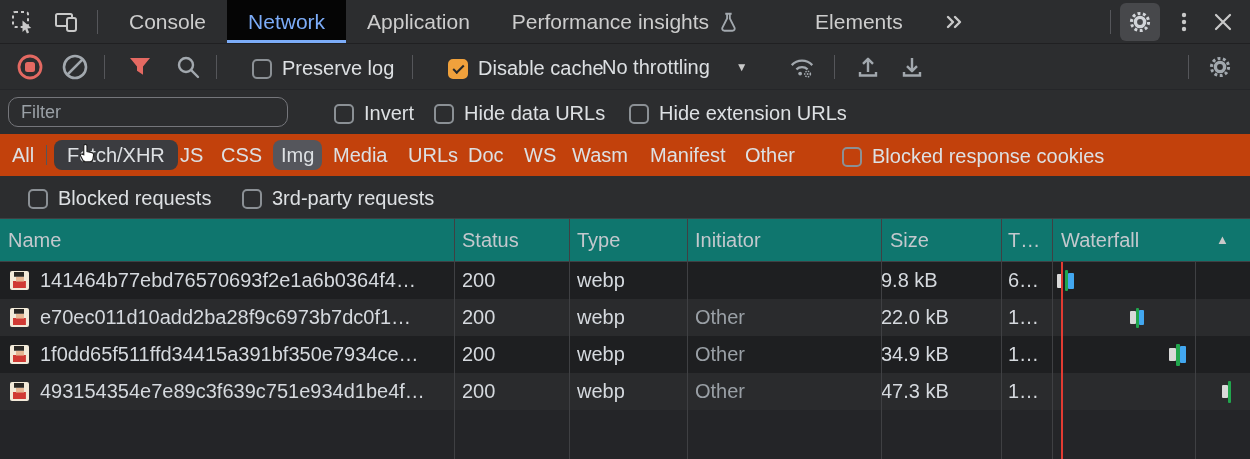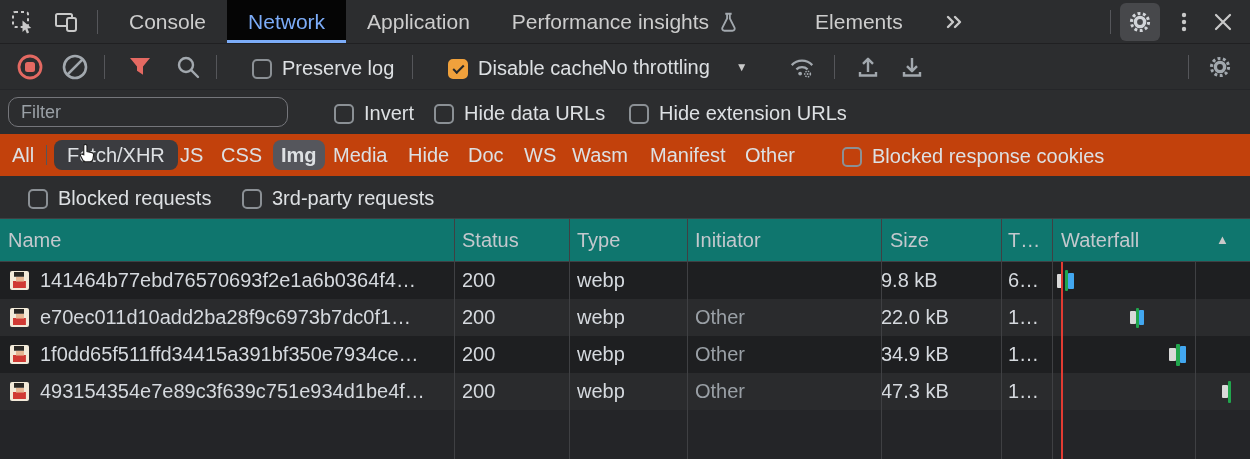--- a/index.html
+++ b/index.html
@@ -62,21 +62,21 @@
   #hidedata-group{ left:418px; }
   #hideext-group{ left:613px; }
 
   
   .chipbar{ position:relative; height:42px; background:#c2410c; }
   .chip{ position:absolute; top:6px; height:30px; line-height:30px; font-size:20px; color:#dde0e3; white-space:nowrap; border-radius:8px; padding:0 2px; }
   .chip.hovered{ background:#3b3c40; padding:0 13px; }
   .chip.selected{ background:#55565c; padding:0 8px; }
   .chipbar .vdiv{ left:46px; top:11px; height:20px; }
   #chip-all{left:10px;} #chip-fetch{left:54px;} #chip-js{left:178px;} #chip-css:{left:221px;}
-  #chip-css{left:219px;} #chip-img{left:273px;font-weight:bold;} #chip-media{left:331px;} #chip-font{left:406px;}
+  #chip-css{left:219px;} #chip-img{left:273px;} #chip-media{left:331px;} #chip-font{left:406px;}
   #chip-doc{left:466px;} #chip-ws{left:522px;} #chip-wasm{left:570px;} #chip-manifest{left:648px;} #chip-other{left:743px;}
   #blockedcookies-group{ position:absolute; left:826px; top:11px; }
   #cursor-overlay{ position:absolute; left:74px; top:6px; width:26px; height:26px; z-index:5; pointer-events:none; }
 
   
   .blockbar{ position:relative; height:43px; background:#2c2d2f; border-bottom:1px solid #3f4043; }
   .blockbar .cb-row{ position:absolute; top:11px; }
   #blockedreq-group{ left:12px; }
   #thirdparty-group{ left:226px; }
 
@@ -269,21 +269,21 @@
   </div>
 
   <div class="chipbar">
     <div class="chip" id="chip-all"><span>All</span></div>
     <div class="vdiv"></div>
     <div class="chip hovered" id="chip-fetch"><span>Fetch/XHR</span></div>
     <div class="chip" id="chip-js"><span>JS</span></div>
     <div class="chip" id="chip-css"><span>CSS</span></div>
     <div class="chip selected" id="chip-img"><span>Img</span></div>
     <div class="chip" id="chip-media"><span>Media</span></div>
-    <div class="chip" id="chip-font"><span>Hide</span></div>
+    <div class="chip" id="chip-font"><span>URLs</span></div>
     <div class="chip" id="chip-doc"><span>Doc</span></div>
     <div class="chip" id="chip-ws"><span>WS</span></div>
     <div class="chip" id="chip-wasm"><span>Wasm</span></div>
     <div class="chip" id="chip-manifest"><span>Manifest</span></div>
     <div class="chip" id="chip-other"><span>Other</span></div>
     <div class="cb-row" id="blockedcookies-group">
       <span class="cb"></span>
       <span>Blocked response cookies</span>
     </div>
     <div id="cursor-overlay">

